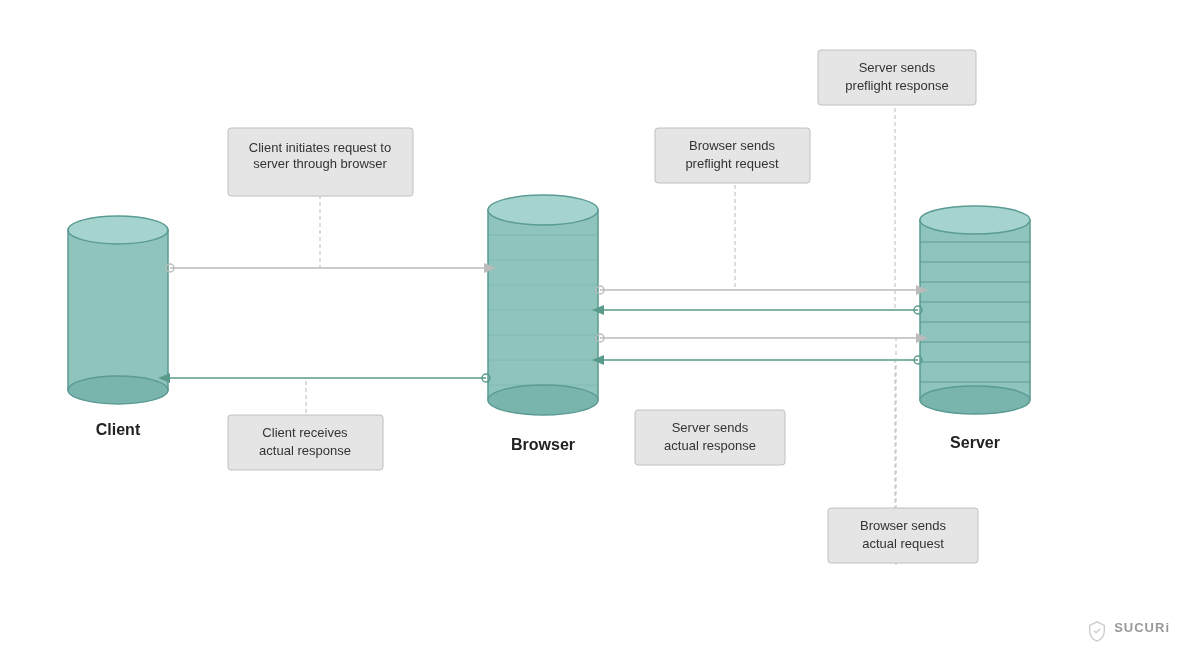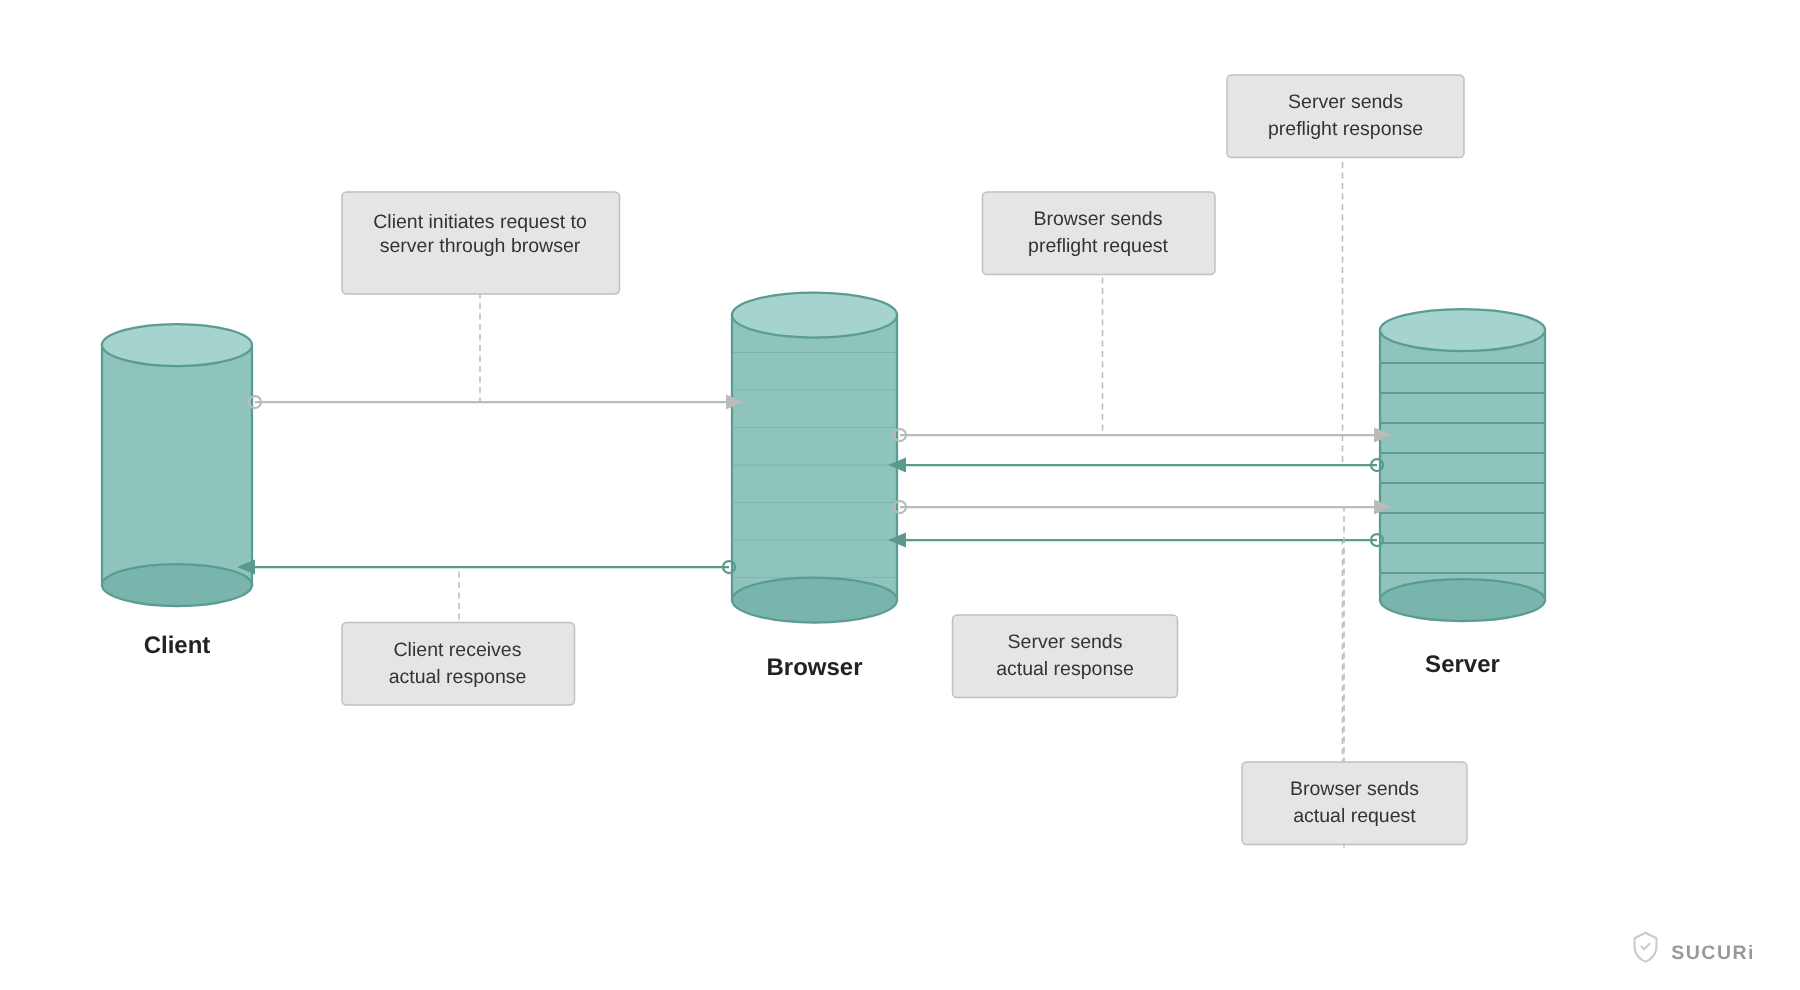--- a/index.html
+++ b/index.html
@@ -27,21 +27,21 @@
       width: 1200px;
       height: 660px;
     }
 
     
     .sucuri-logo {
       position: absolute;
       bottom: 18px;
       right: 30px;
       display: flex;
-      align-items: flex-end;
+      align-items: flex-start;
       gap: 6px;
       color: #999;
       font-size: 13px;
       font-weight: 600;
       letter-spacing: 1px;
     }
     .sucuri-icon {
       width: 22px;
       height: 22px;
       opacity: 0.5;

